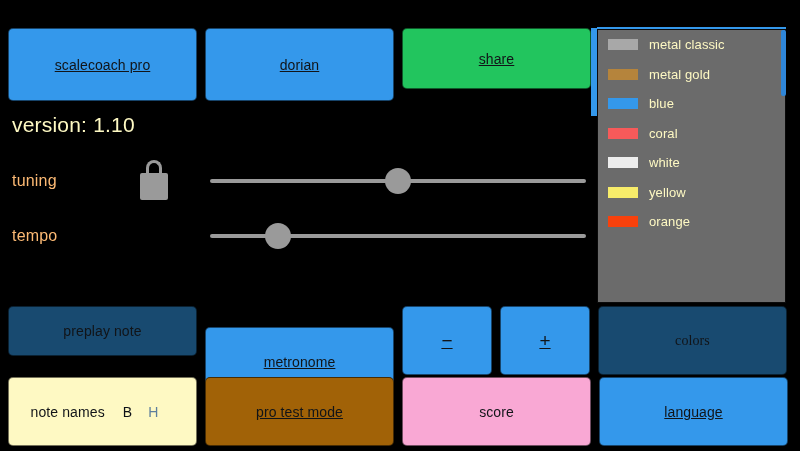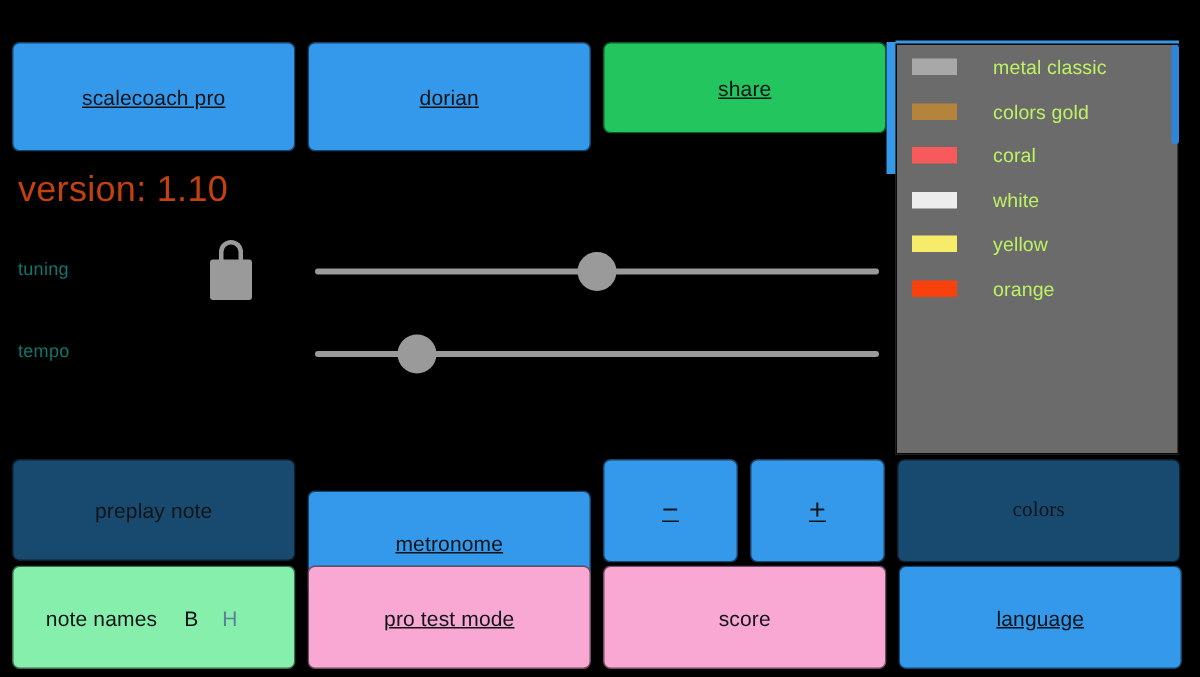--- a/index.html
+++ b/index.html
@@ -42,29 +42,29 @@
   .btn.off { background: #184a70; }
 
   
   #top-row { position: absolute; left: 0; top: 28px; width: 800px; height: 73px; }
 
   
   #version {
     position: absolute;
     left: 12px;
     top: 113px;
-    font-size: 24px;
-    color: #c2410c;
+    font-size: 21px;
+    color: #fef9c3;
     letter-spacing: .2px;
   }
 
   .slider-label {
     position: absolute;
-    font-size: 12px;
-    color: #0f766e;
+    font-size: 16px;
+    color: #fdba74;
     letter-spacing: .2px;
   }
   #tuning-label { left: 12px; top: 172px; }
   #tempo-label  { left: 12px; top: 227px; }
 
   
   #lock-icon {
     position: absolute;
     left: 138px;
     top: 160px;
@@ -156,23 +156,22 @@
     box-sizing: border-box;
   }
   .color-swatch {
     width: 30px;
     height: 11px;
     flex: 0 0 auto;
     margin-right: 11px;
   }
   .color-name {
     font-size: 13px;
-    color: #bef264;
+    color: #fef9c3;
     letter-spacing: .1px;
-    margin-left: 13px;
   }
   
   #dropdown-left-strip {
     position: absolute;
     left: 591px;
     top: 28px;
     width: 7px;
     height: 88px;
     background: #3498eb;
   }
@@ -227,65 +226,69 @@
   </div>
 
   <div class="slider-label" id="tempo-label">tempo</div>
 
   <div class="slider" id="tempo-slider">
     <div class="track"></div>
     <div class="thumb" id="tempo-thumb" style="left: 18%;"></div>
   </div>
 
   <div id="mid-row">
-    <div class="btn off" style="left: 8px; top: 0px; width: 189px; height: 68px; background: rgb(24, 74, 112);">
+    <div class="btn off" style="left: 8px; top: 0px; width: 189px; height: 50px; background: rgb(24, 74, 112);">
       <span>preplay note</span>
     </div>
     <div class="btn on" style="left: 205px; top: 0px; width: 189px; height: 69px; background: rgb(52, 152, 235); margin-top: 21px;">
       <span>metronome</span>
     </div>
     <div class="btn on" style="left: 402px; top: 0px; width: 90px; height: 69px; background: rgb(52, 152, 235);">
       <span class="sign">−</span>
     </div>
     <div class="btn on" style="left: 500px; top: 0px; width: 90px; height: 69px; background: rgb(52, 152, 235);">
       <span class="sign">+</span>
     </div>
     <div class="btn off" style="left: 598px; top: 0px; width: 189px; height: 69px; background: rgb(24, 74, 112); font-family: Liberation Serif, serif;">
       <span>colors</span>
     </div>
   </div>
 
   <div id="bottom-row">
-    <div class="btn off" id="note-names-btn" style="left: 8px; top: 0px; width: 189px; height: 69px; background: #86efac; align-items: center;">
+    <div class="btn off" id="note-names-btn" style="left: 8px; top: 0px; width: 189px; height: 69px; background: #fef9c3; align-items: center;">
       <span class="nn-label">note names</span>
       <span class="nn-opt">B</span>
       <span class="nn-opt inactive">H</span>
     </div>
-    <div class="btn on" style="left: 205px; top: 0px; width: 189px; height: 69px; background: #f9a8d4;">
+    <div class="btn on" style="left: 205px; top: 0px; width: 189px; height: 69px; background: #a16207;">
       <span>pro test mode</span>
     </div>
     <div class="btn off" style="left: 402px; top: 0px; width: 189px; height: 69px; background: #f9a8d4;">
       <span>score</span>
     </div>
     <div class="btn on" style="left: 599px; top: 0px; width: 189px; height: 69px; background: rgb(52, 152, 235);">
       <span>language</span>
     </div>
   </div>
 
   <div id="dropdown-left-strip" style="background: rgb(52, 152, 235);"></div>
   <div id="dropdown-top-edge" style="background: rgb(52, 152, 235);"></div>
   <div id="colors-dropdown">
     <div id="colors-dropdown-list">
         <div class="color-item">
           <span class="color-swatch" style="background: rgb(168, 168, 168);"></span>
           <span class="color-name">metal classic</span>
         </div>
         <div class="color-item">
           <span class="color-swatch" style="background: rgb(181, 132, 60);"></span>
-          <span class="color-name">colors gold</span>
+          <span class="color-name">metal gold</span>
+        </div>
+        <div class="color-item">
+          <span class="color-swatch" style="background: rgb(52, 152, 235);"></span>
+          <span class="color-name">blue</span>
         </div>
         <div class="color-item">
           <span class="color-swatch" style="background: rgb(247, 90, 90);"></span>
           <span class="color-name">coral</span>
         </div>
         <div class="color-item">
           <span class="color-swatch" style="background: rgb(237, 237, 237);"></span>
           <span class="color-name">white</span>
         </div>
         <div class="color-item">

